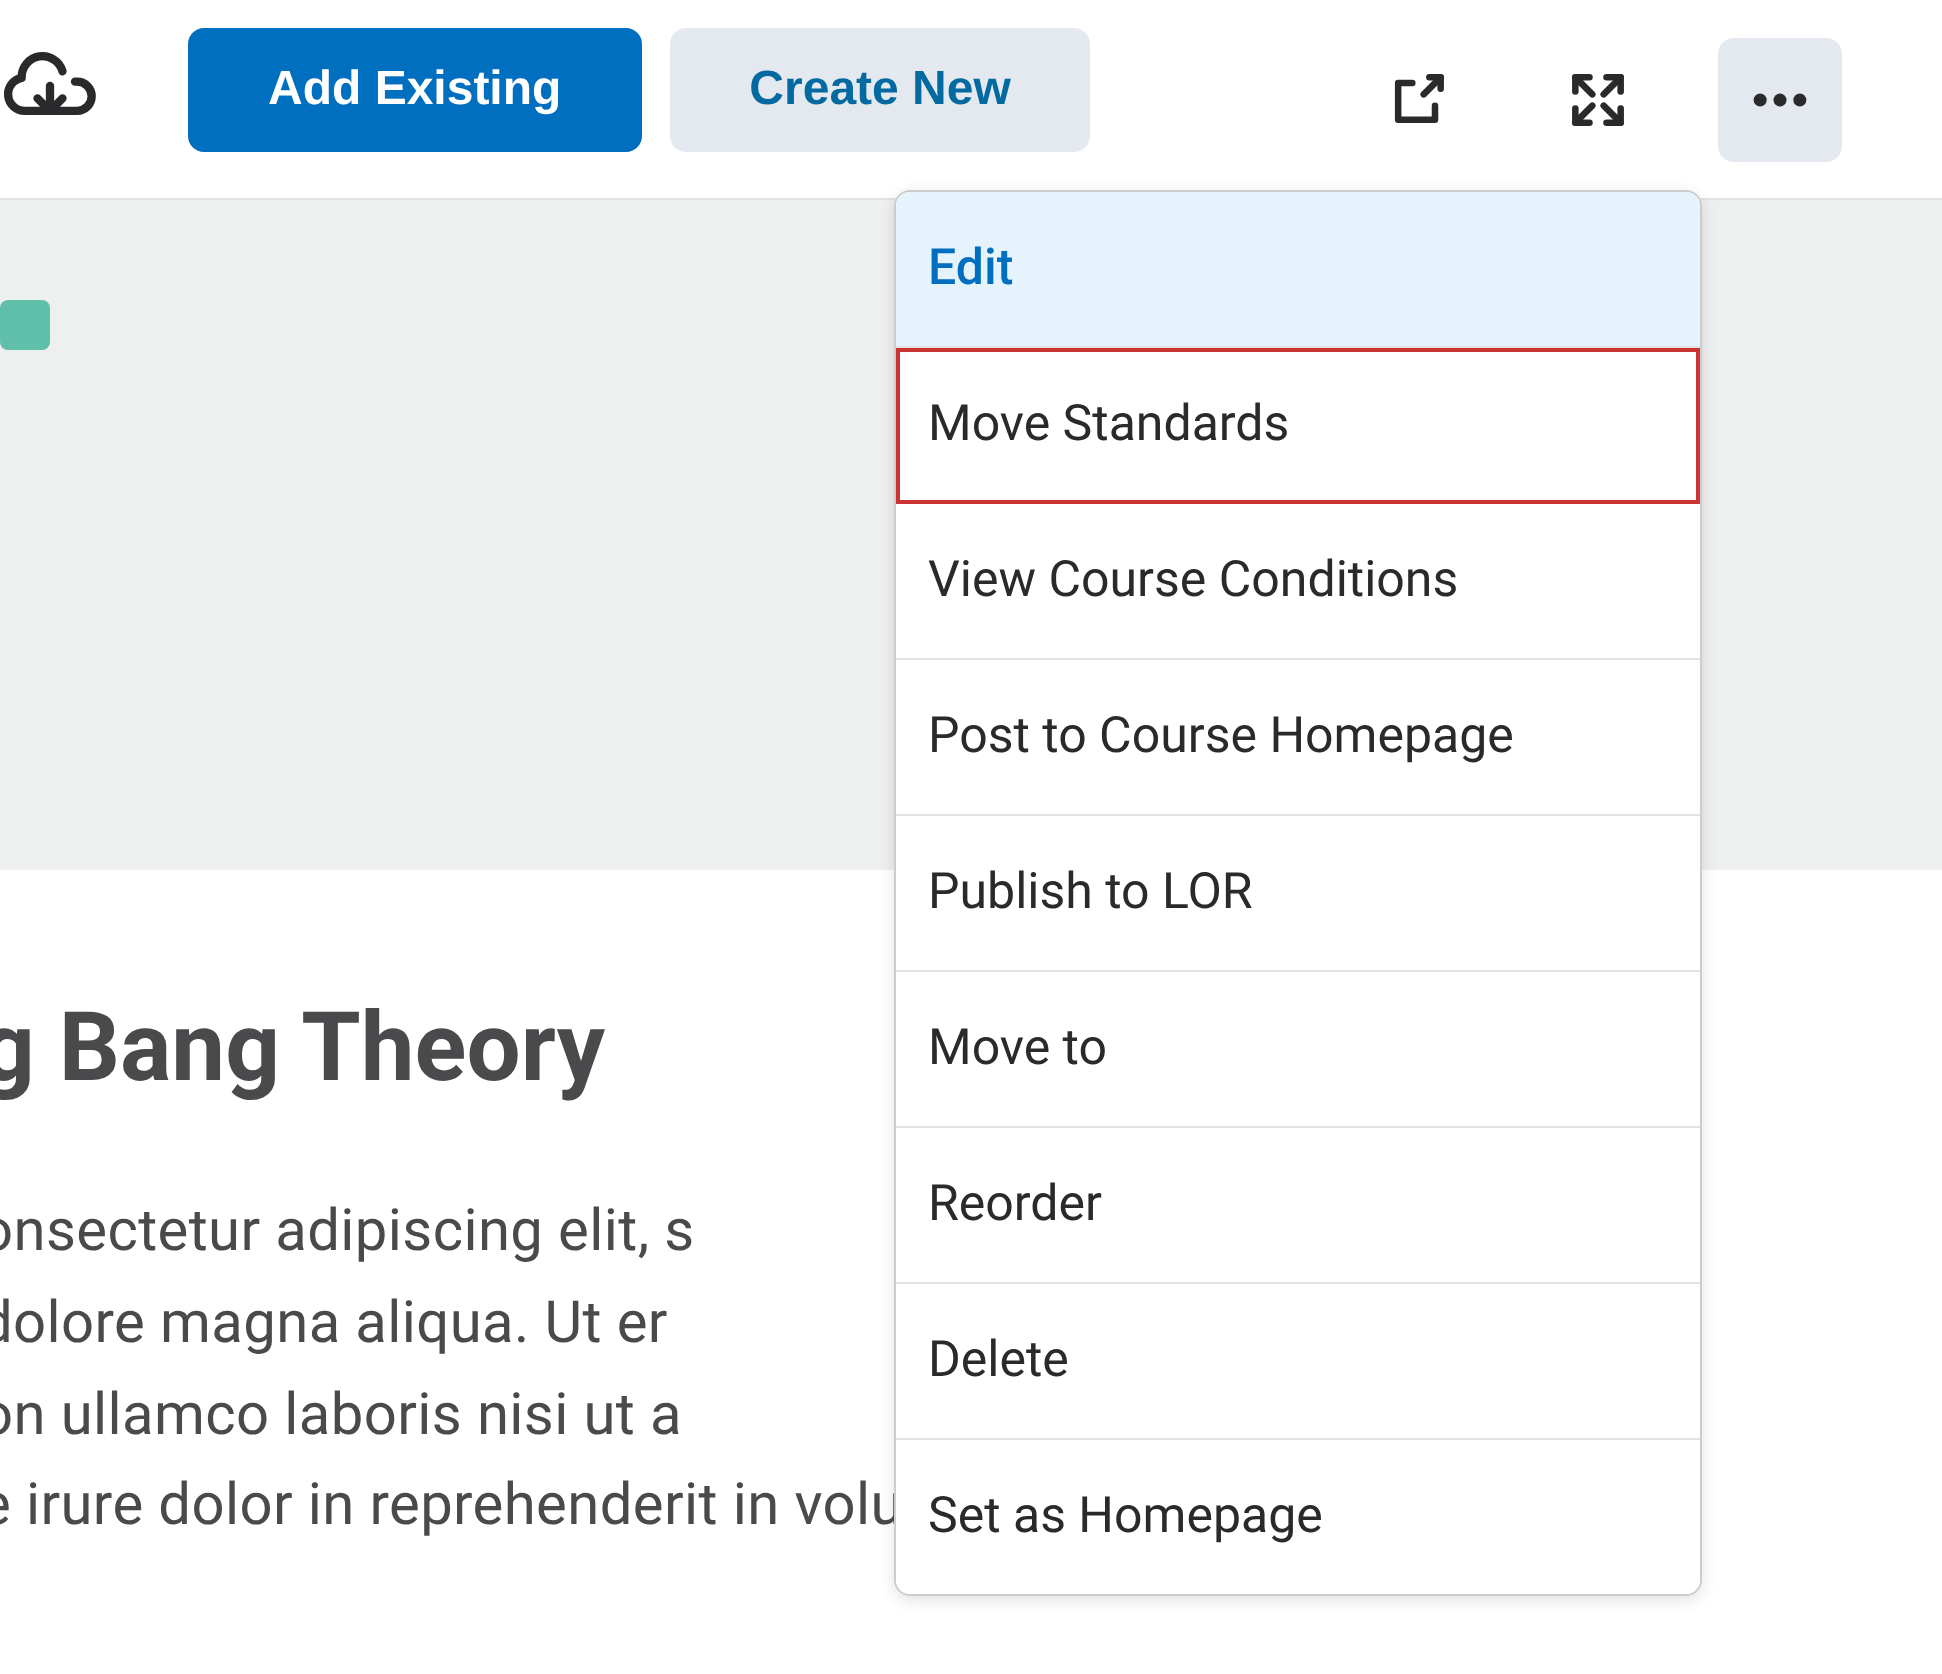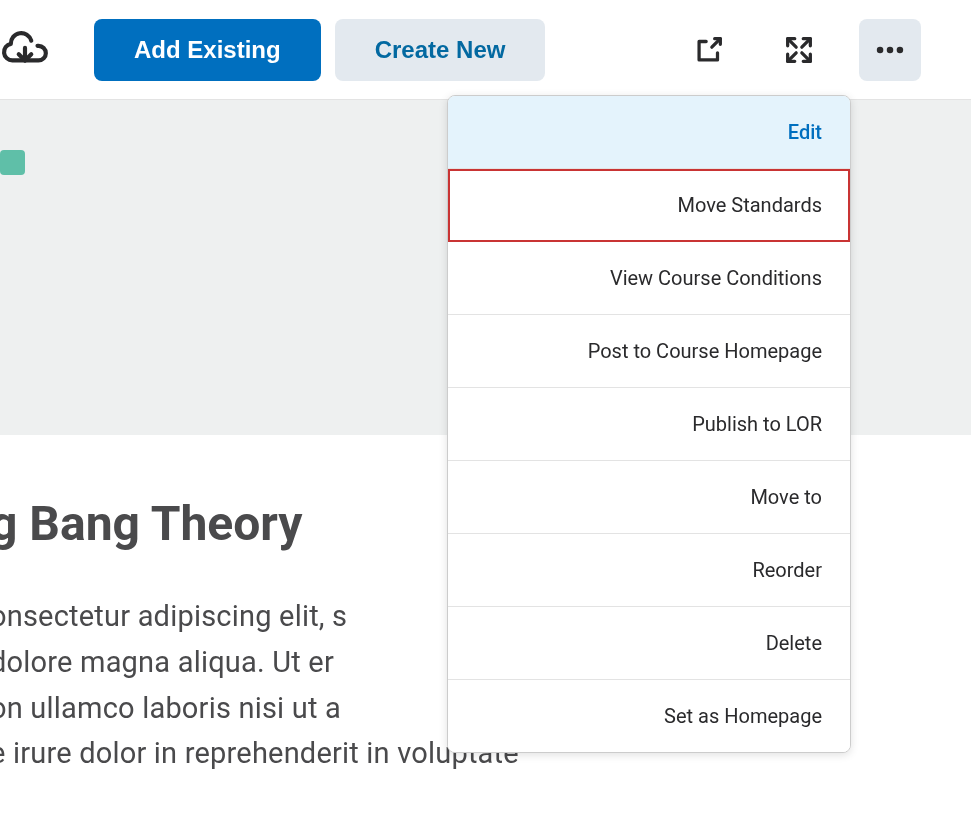--- a/index.html
+++ b/index.html
@@ -10,21 +10,20 @@
     body {
       font-family: -apple-system, BlinkMacSystemFont, "Segoe UI", Roboto, "Helvetica Neue", Arial, sans-serif;
       background: #ffffff;
       width: 971px;
       height: 837px;
       overflow: hidden;
       position: relative;
     }
     .toolbar {
       display: flex;
-      align-items: center;
       padding: 14px 0;
       gap: 14px;
       border-bottom: 1px solid #e3e3e3;
       height: 100px;
     }
     .btn {
       display: inline-flex;
       align-items: center;
       justify-content: center;
       border-radius: 8px;
@@ -98,27 +97,26 @@
       position: absolute;
       top: -10px;
       right: 14px;
       width: 0;
       height: 0;
       border-left: 11px solid transparent;
       border-right: 11px solid transparent;
       border-bottom: 11px solid #e4f3fc;
     }
     .dropdown-item {
-      padding: 24px 28px;
-      font-size: 20px;
+      padding: 24px 16px;
+      font-size: 25px;
       color: #2a2a2c;
       border-bottom: 1px solid #e3e3e3;
       cursor: pointer;
       background: #ffffff;
-      text-align: right;
     }
     .dropdown-item:last-child {
       border-bottom: none;
     }
     .dropdown-item.hover {
       background: #e4f3fc;
       color: #006fbf;
       font-weight: 500;
     }
     .dropdown-item.highlighted {

